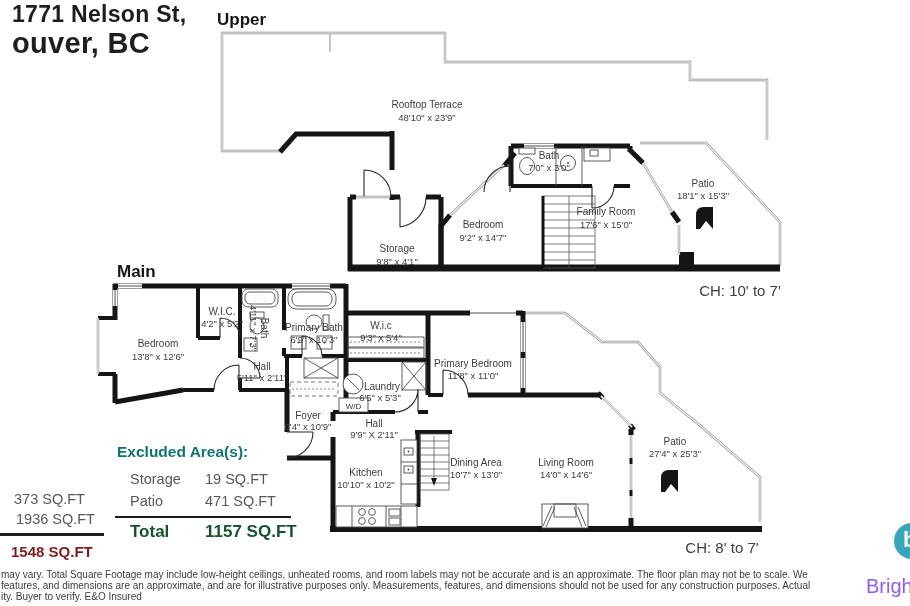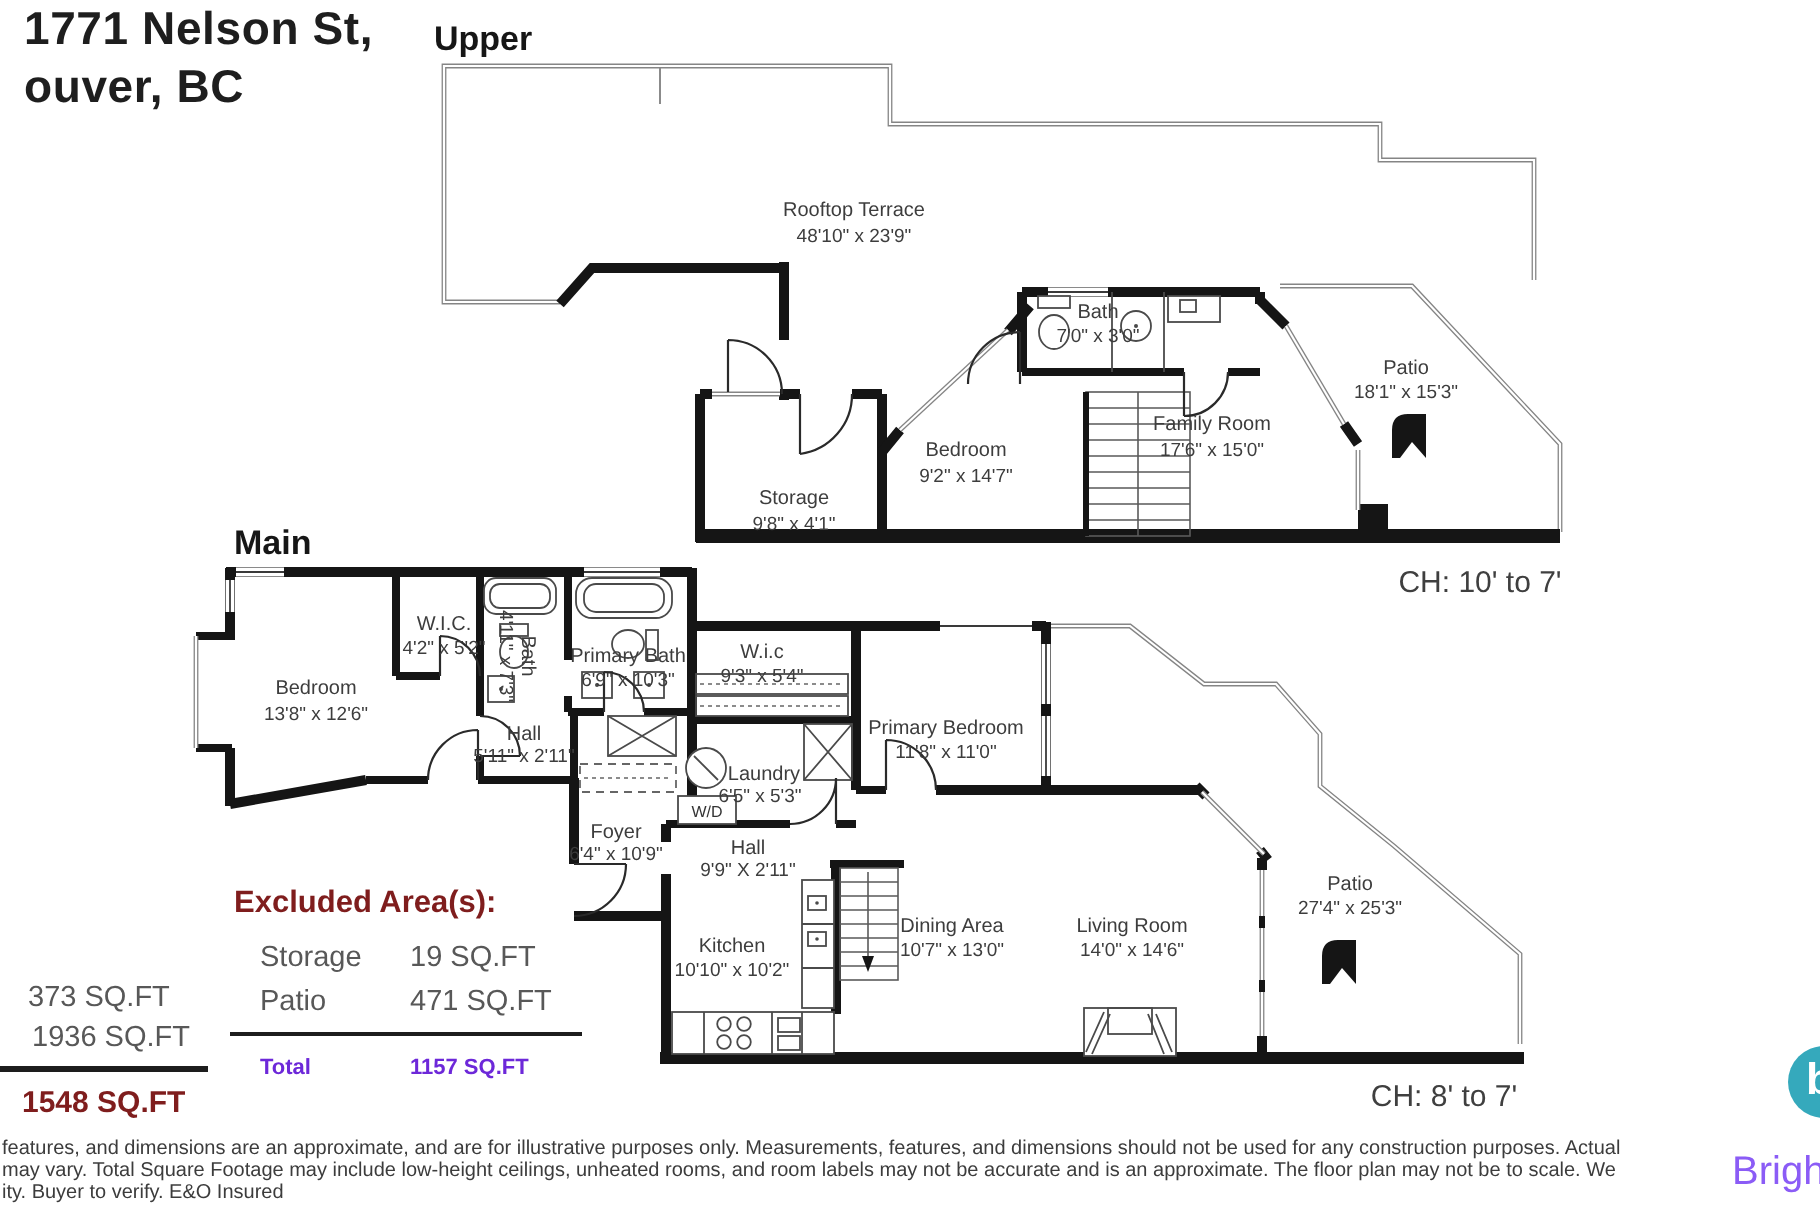--- a/index.html
+++ b/index.html
@@ -26,31 +26,31 @@
   .dot{stroke:#666;stroke-width:0.8;stroke-dasharray:2 2;fill:none}
   .dsh{stroke:#666;stroke-width:0.9;stroke-dasharray:4 3;fill:none}
   .rm{font:10px "Liberation Sans",sans-serif;fill:#3d3d3d;text-anchor:middle}
   .dim{font:9.5px "Liberation Sans",sans-serif;fill:#3d3d3d;text-anchor:middle}
   .flab{font:700 17px "Liberation Sans",sans-serif;fill:#161616}
   .ch{font:15px "Liberation Sans",sans-serif;fill:#3f3f3f;text-anchor:middle}
   .tiny{font:8px "Liberation Sans",sans-serif;fill:#333;text-anchor:middle}
   
   .addr{position:absolute;left:0;top:12;color:#1e1e1e;line-height:29px;padding-left:12px;}
   .addr .l1{font-size:23px;font-weight:600;letter-spacing:.3px}
-  .addr .l2{font-size:23px;font-weight:800;letter-spacing:.3px}
+  .addr .l2{font-size:29px;font-weight:800;letter-spacing:.3px}
   .areas{position:absolute;left:0;top:488px;color:#585858;font-size:14.5px;}
   .areas .v{position:absolute;white-space:nowrap}
   .areas .rule{position:absolute;border-top:3px solid #1d1d1d;width:108px;left:-4px;top:45px}
   .areas .tot{position:absolute;top:55px;left:11px;font-weight:700;font-size:15px;color:#7f1d1d;white-space:nowrap}
   .excl{position:absolute;left:117px;top:443px;width:190px;color:#585858;font-size:14.5px}
-  .excl .ttl{font-weight:700;font-size:15.5px;color:#7f1d1d;margin-bottom:7px}
+  .excl .ttl{font-weight:700;font-size:15.5px;color:#0f766e;margin-bottom:7px}
   .excl .row{display:flex;height:22px;align-items:center}
   .excl .row .lb{width:75px;margin-left:13px}
   .excl .rule{border-top:2.5px solid #1d1d1d;width:176px;margin:4px 0 4px -2px}
-  .excl .trow{display:flex;height:24px;align-items:center;font-weight:700;font-size:11px;color:#6d28d9}
+  .excl .trow{display:flex;height:24px;align-items:flex-start;font-weight:700;font-size:17px;color:#14532d}
   .excl .trow .lb{width:75px;margin-left:13px}
   .disc{position:absolute;left:1px;top:569px;width:908px;font-size:10px;line-height:11px;color:#3c3c3c;white-space:nowrap}
   .logo{position:absolute;left:894px;top:523px;width:36px;height:36px;border-radius:50%;
         background:#35a9bc;color:#fff;font-weight:700;font-size:22px;line-height:34px;text-align:left;padding-left:9px;box-sizing:border-box}
   .brand{position:absolute;left:866px;top:575px;font-size:20px;color:#8b5cf6}
 </style>
 </head>
 <body>
 
 <svg width="910" height="606" viewBox="0 0 910 606">
@@ -310,21 +310,21 @@
     <span>471 SQ.FT</span>
   </div>
   <div class="rule"></div>
   <div class="trow">
     <span class="lb">Total</span>
     <span>1157 SQ.FT</span>
   </div>
 </div>
 
 <div class="disc">
+  <div>may vary. Total Square Footage may include low-height ceilings, unheated rooms, and room labels may not be accurate and is an approximate. The floor plan may not be to scale. We</div>
   <div>features, and dimensions are an approximate, and are for illustrative purposes only. Measurements, features, and dimensions should not be used for any construction purposes. Actual</div>
-  <div>may vary. Total Square Footage may include low-height ceilings, unheated rooms, and room labels may not be accurate and is an approximate. The floor plan may not be to scale. We</div>
   <div>ity. Buyer to verify. E&amp;O Insured</div>
 </div>
 
 <div class="logo">
   <span>b</span>
 </div>
 <div class="brand">Bright</div>
 
 </body></html>

